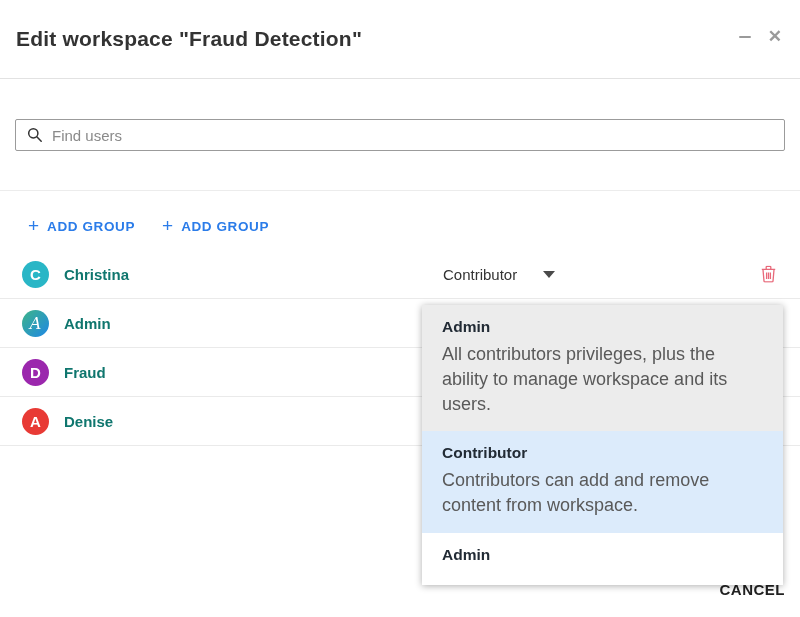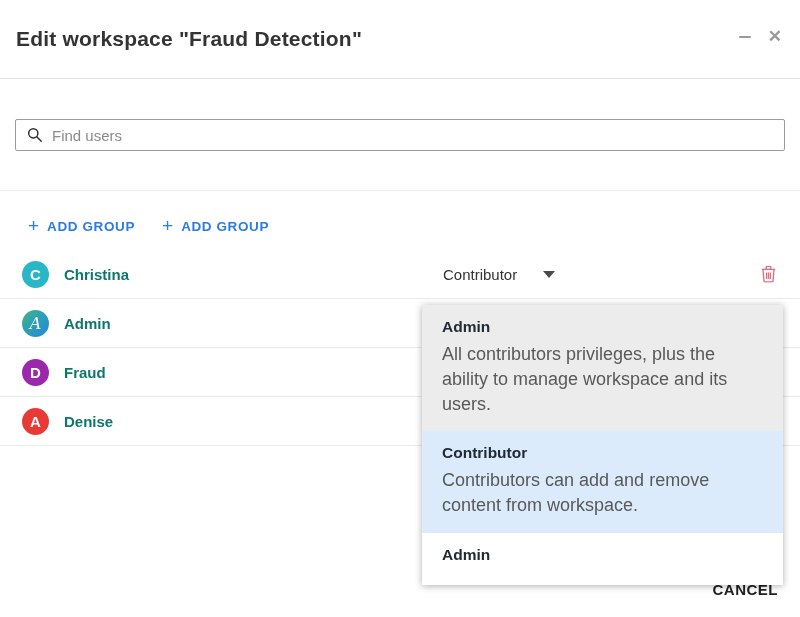--- a/index.html
+++ b/index.html
@@ -213,21 +213,21 @@
   }
   .menu-option-desc {
     font-size: 18px;
     color: #595959;
     line-height: 1.38;
   }
 
   
   .footer {
     position: absolute;
-    right: 22px;
+    right: 15px;
     top: 581px;
     display: flex;
     align-items: center;
     gap: 31px;
   }
   .footer-btn {
     background: none;
     border: none;
     font-family: "Liberation Sans", sans-serif;
     font-size: 15px;

